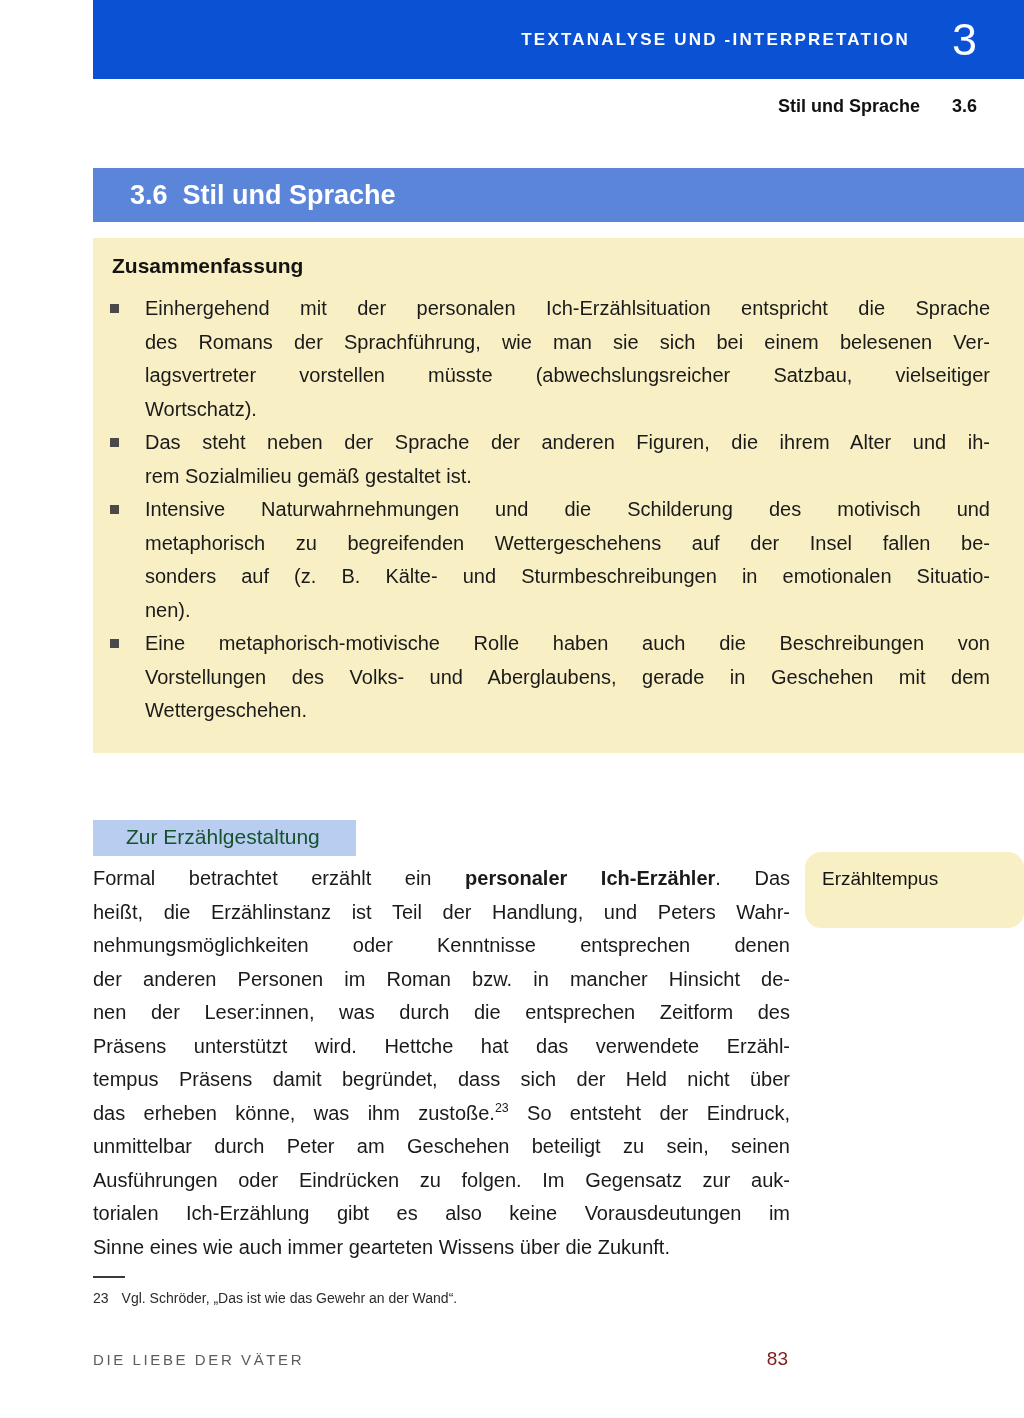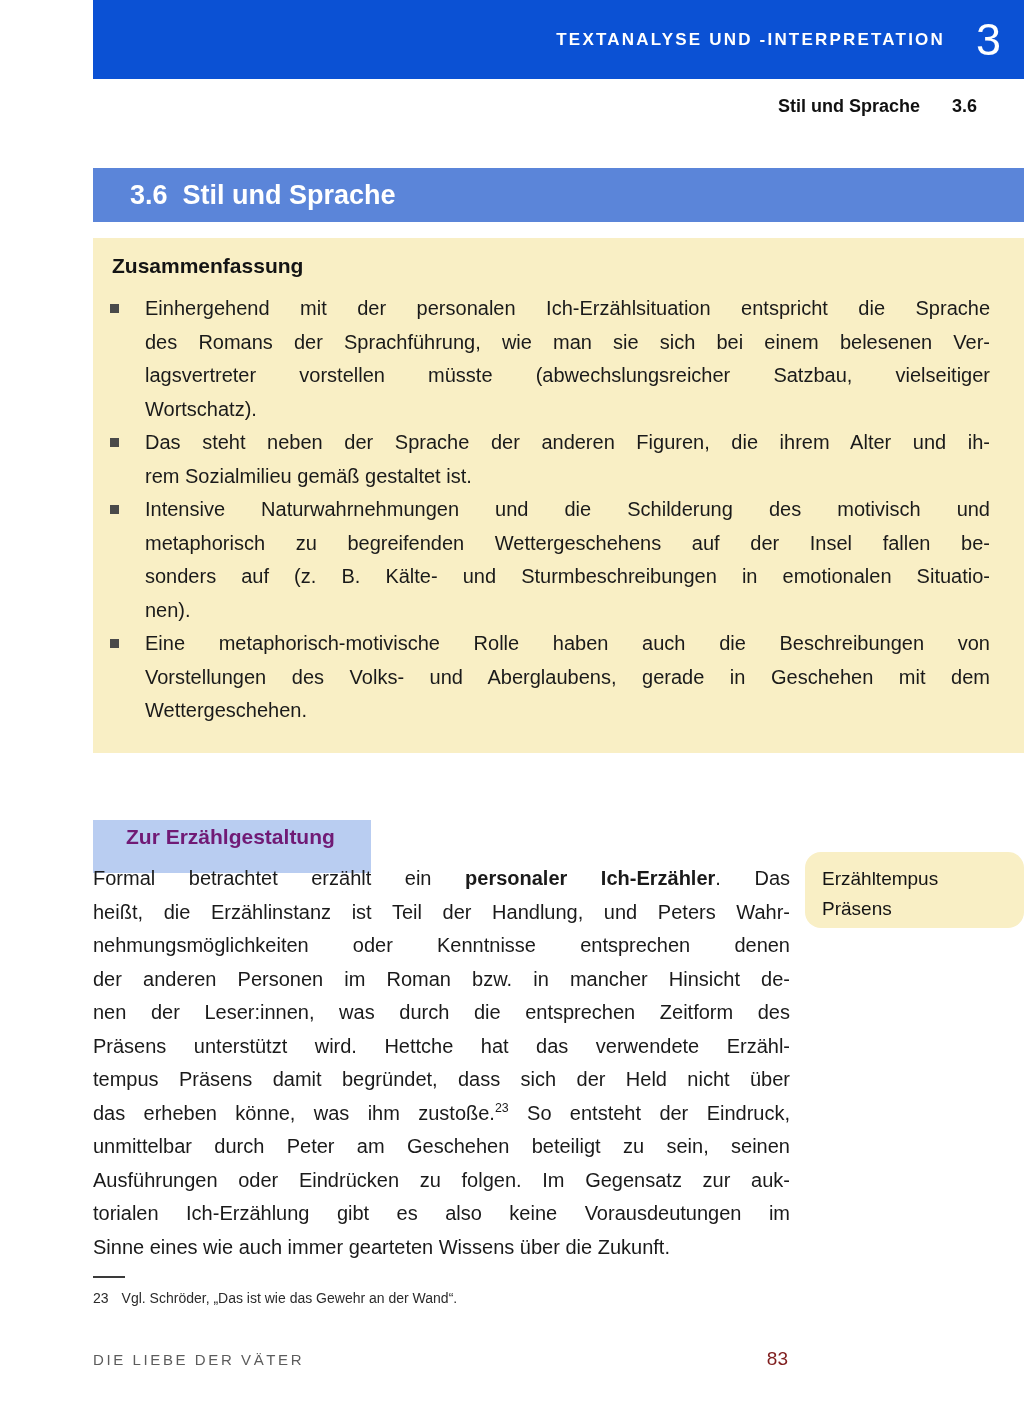--- a/index.html
+++ b/index.html
@@ -9,21 +9,21 @@
     background:#ffffff;
     font-family:"Liberation Sans",sans-serif;
     color:#1a1a1a;
     overflow:hidden;
   }
   
   .banner{
     position:absolute;left:93px;top:0;right:0;height:79px;
     background:#0b51d4;
     display:flex;align-items:center;justify-content:flex-end;
-    padding-right:23px;box-sizing:border-box;gap:31px;
+    padding-right:47px;box-sizing:border-box;gap:42px;
   }
   .banner-title{
     color:#ffffff;font-size:17px;font-weight:700;letter-spacing:2.2px;
   }
   .banner-number{
     color:#ffffff;font-size:45px;font-weight:500;line-height:1;
   }
   
   .running-header{
     position:absolute;right:47px;top:96px;
@@ -59,22 +59,22 @@
     font-size:20px;line-height:33.5px;color:#1a1a1a;
   }
   
   .jline{text-align:justify;text-align-last:justify;}
   .jline.last{text-align:justify;text-align-last:left;}
   sup{font-size:62%;line-height:0;vertical-align:super;}
   
   .subsection-label{
     position:absolute;left:93px;top:820px;
     background:#b9cdf1;
-    padding:5px 36px 24px 33px;
-    font-size:21px;font-weight:700;color:#701a75;
+    padding:5px 36px 7px 33px;
+    font-size:21px;font-weight:400;color:#14532d;
   }
   
   .body-text{
     position:absolute;left:93px;top:862px;width:697px;
     font-size:20px;line-height:33.5px;color:#1a1a1a;
   }
   .body-text b{font-weight:700;}
   
   .margin-note{
     position:absolute;left:805px;top:852px;right:0;height:76px;
@@ -175,21 +175,20 @@
       <div class="jline">tempus Präsens damit begründet, dass sich der Held nicht über</div>
       <div class="jline">das erheben könne, was ihm zustoße.<sup>23</sup> So entsteht der Eindruck,</div>
       <div class="jline">unmittelbar durch Peter am Geschehen beteiligt zu sein, seinen</div>
       <div class="jline">Ausführungen oder Eindrücken zu folgen. Im Gegensatz zur auk-</div>
       <div class="jline">torialen Ich-Erzählung gibt es also keine Vorausdeutungen im</div>
       <div class="jline last">Sinne eines wie auch immer gearteten Wissens über die Zukunft.</div>
     </div>
 
   <div class="margin-note" style="background-color: rgb(249, 239, 197);">
     <div>Erzähltempus</div>
-    <div>Präsens</div>
   </div>
 
   <div class="footnote-rule"></div>
   <div class="footnote">
     <span class="footnote-number">23</span><span>Vgl. Schröder, </span><span class="footnote-quote">„Das ist wie das Gewehr an der Wand“.</span>
   </div>
 
   <div class="footer">
     <span class="footer-book-title">DIE LIEBE DER VÄTER</span>
     <span class="footer-page-number">83</span>

